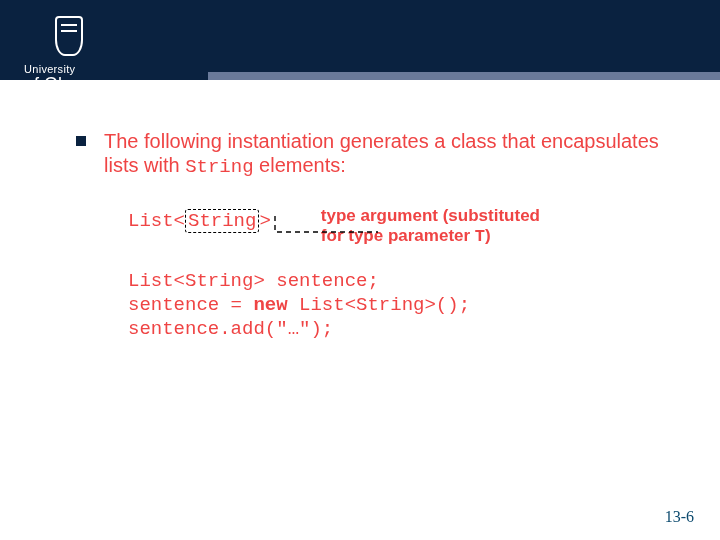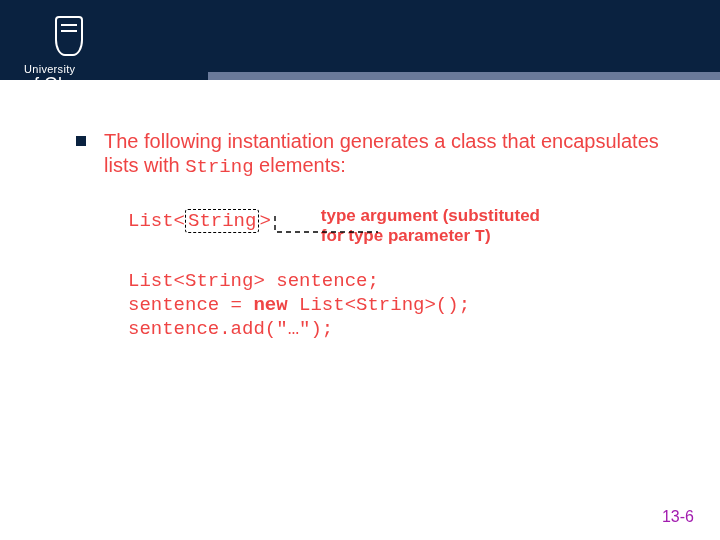--- a/index.html
+++ b/index.html
@@ -64,21 +64,21 @@
     position: absolute; left: 170px; top: 224px; width: 216px; height: 1px;
   }
   .leader svg { overflow: visible; }
   .codeblock {
     margin: 6px 0 0 24px;
     font-family: Liberation Mono, monospace; font-size: 19px; line-height: 1.25;
     white-space: pre;
   }
   .kw { font-weight: bold; }
   .page {
-    position: absolute; right: 26px; bottom: 14px; font-size: 16px; color: #a21caf;
+    position: absolute; right: 26px; bottom: 14px; font-size: 16px; color: #0c4a6e; font-family: Liberation Serif, serif;
   }
 </style>
 </head>
 <body>
 
 <div class="slide">
   <div class="top-band"></div>
   <div class="mid-band">
     <div class="dark"></div>
       <div class="light"></div>

